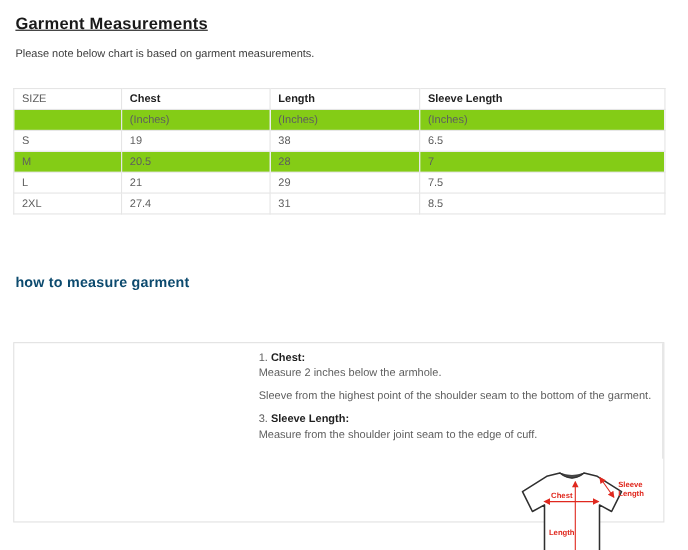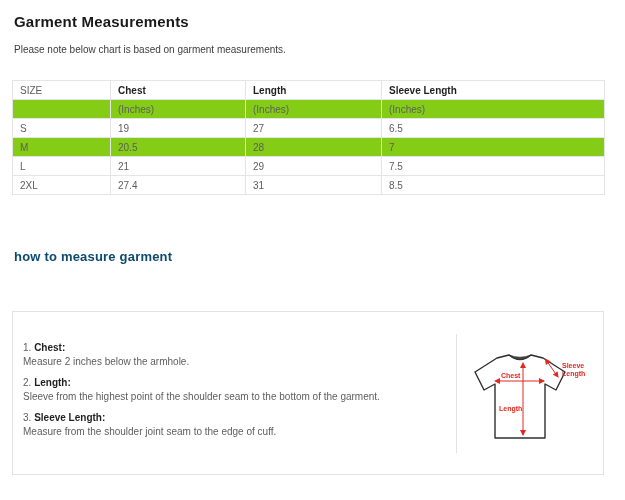--- a/index.html
+++ b/index.html
@@ -6,20 +6,21 @@
   html, body { width: 625px; height: 500px; background: #ffffff; overflow: hidden; }
   body { font-family: "Liberation Sans", sans-serif; color: #1f1f1f; }
   .content { padding: 13px 12px 0 12px; }
 
   .page-title {
     font-size: 15px;
     font-weight: 700;
     color: #191919;
     margin-left: 2px;
     letter-spacing: 0.2px;
+    text-decoration: underline;
   }
   .note {
     margin: 14px 0 0 2px;
     font-size: 10px;
     color: #3c3c3c;
   }
 
   table.size-chart {
     margin-top: 25px;
     width: 592px;
@@ -52,21 +53,22 @@
     color: #0c4a6e;
     letter-spacing: 0.2px;
   }
 
   .measure-box {
     margin-top: 47px;
     width: 592px;
     height: 164px;
     border: 1px solid #e2e2e2;
     display: flex;
-    align-items: center;
+    align-items: flex-end;
+    flex-direction: column;
   }
   .instructions-cell {
     flex: 1 1 auto;
     padding: 7px 10px;
     border-right: 1px solid #e2e2e2;
   }
   .instruction-item { margin-bottom: 7px; }
   .instruction-item .line {
     font-size: 10px;
     line-height: 14px;
@@ -117,21 +119,21 @@
       </tr>
       <tr class="stripe">
         <td></td>
         <td>(Inches)</td>
         <td>(Inches)</td>
         <td>(Inches)</td>
       </tr>
       <tr>
         <td>S</td>
         <td>19</td>
-        <td>27</td>
+        <td>38</td>
         <td>6.5</td>
       </tr>
       <tr class="stripe">
         <td>M</td>
         <td>20.5</td>
         <td>28</td>
         <td>7</td>
       </tr>
       <tr>
         <td>L</td>
@@ -152,21 +154,20 @@
 
   <div class="measure-box">
     <div class="instructions-cell">
 
       <div class="instruction-item">
         <div class="line"><span>1.</span> <span class="term">Chest:</span></div>
         <div class="line">Measure 2 inches below the armhole.</div>
       </div>
 
       <div class="instruction-item">
-        <div class="line"><span>2.</span> <span class="term">Length:</span></div>
         <div class="line">Sleeve from the highest point of the shoulder seam to the bottom of the garment.</div>
       </div>
 
       <div class="instruction-item">
         <div class="line"><span>3.</span> <span class="term">Sleeve Length:</span></div>
         <div class="line">Measure from the shoulder joint seam to the edge of cuff.</div>
       </div>
 
     </div>
     <div class="diagram-cell">

